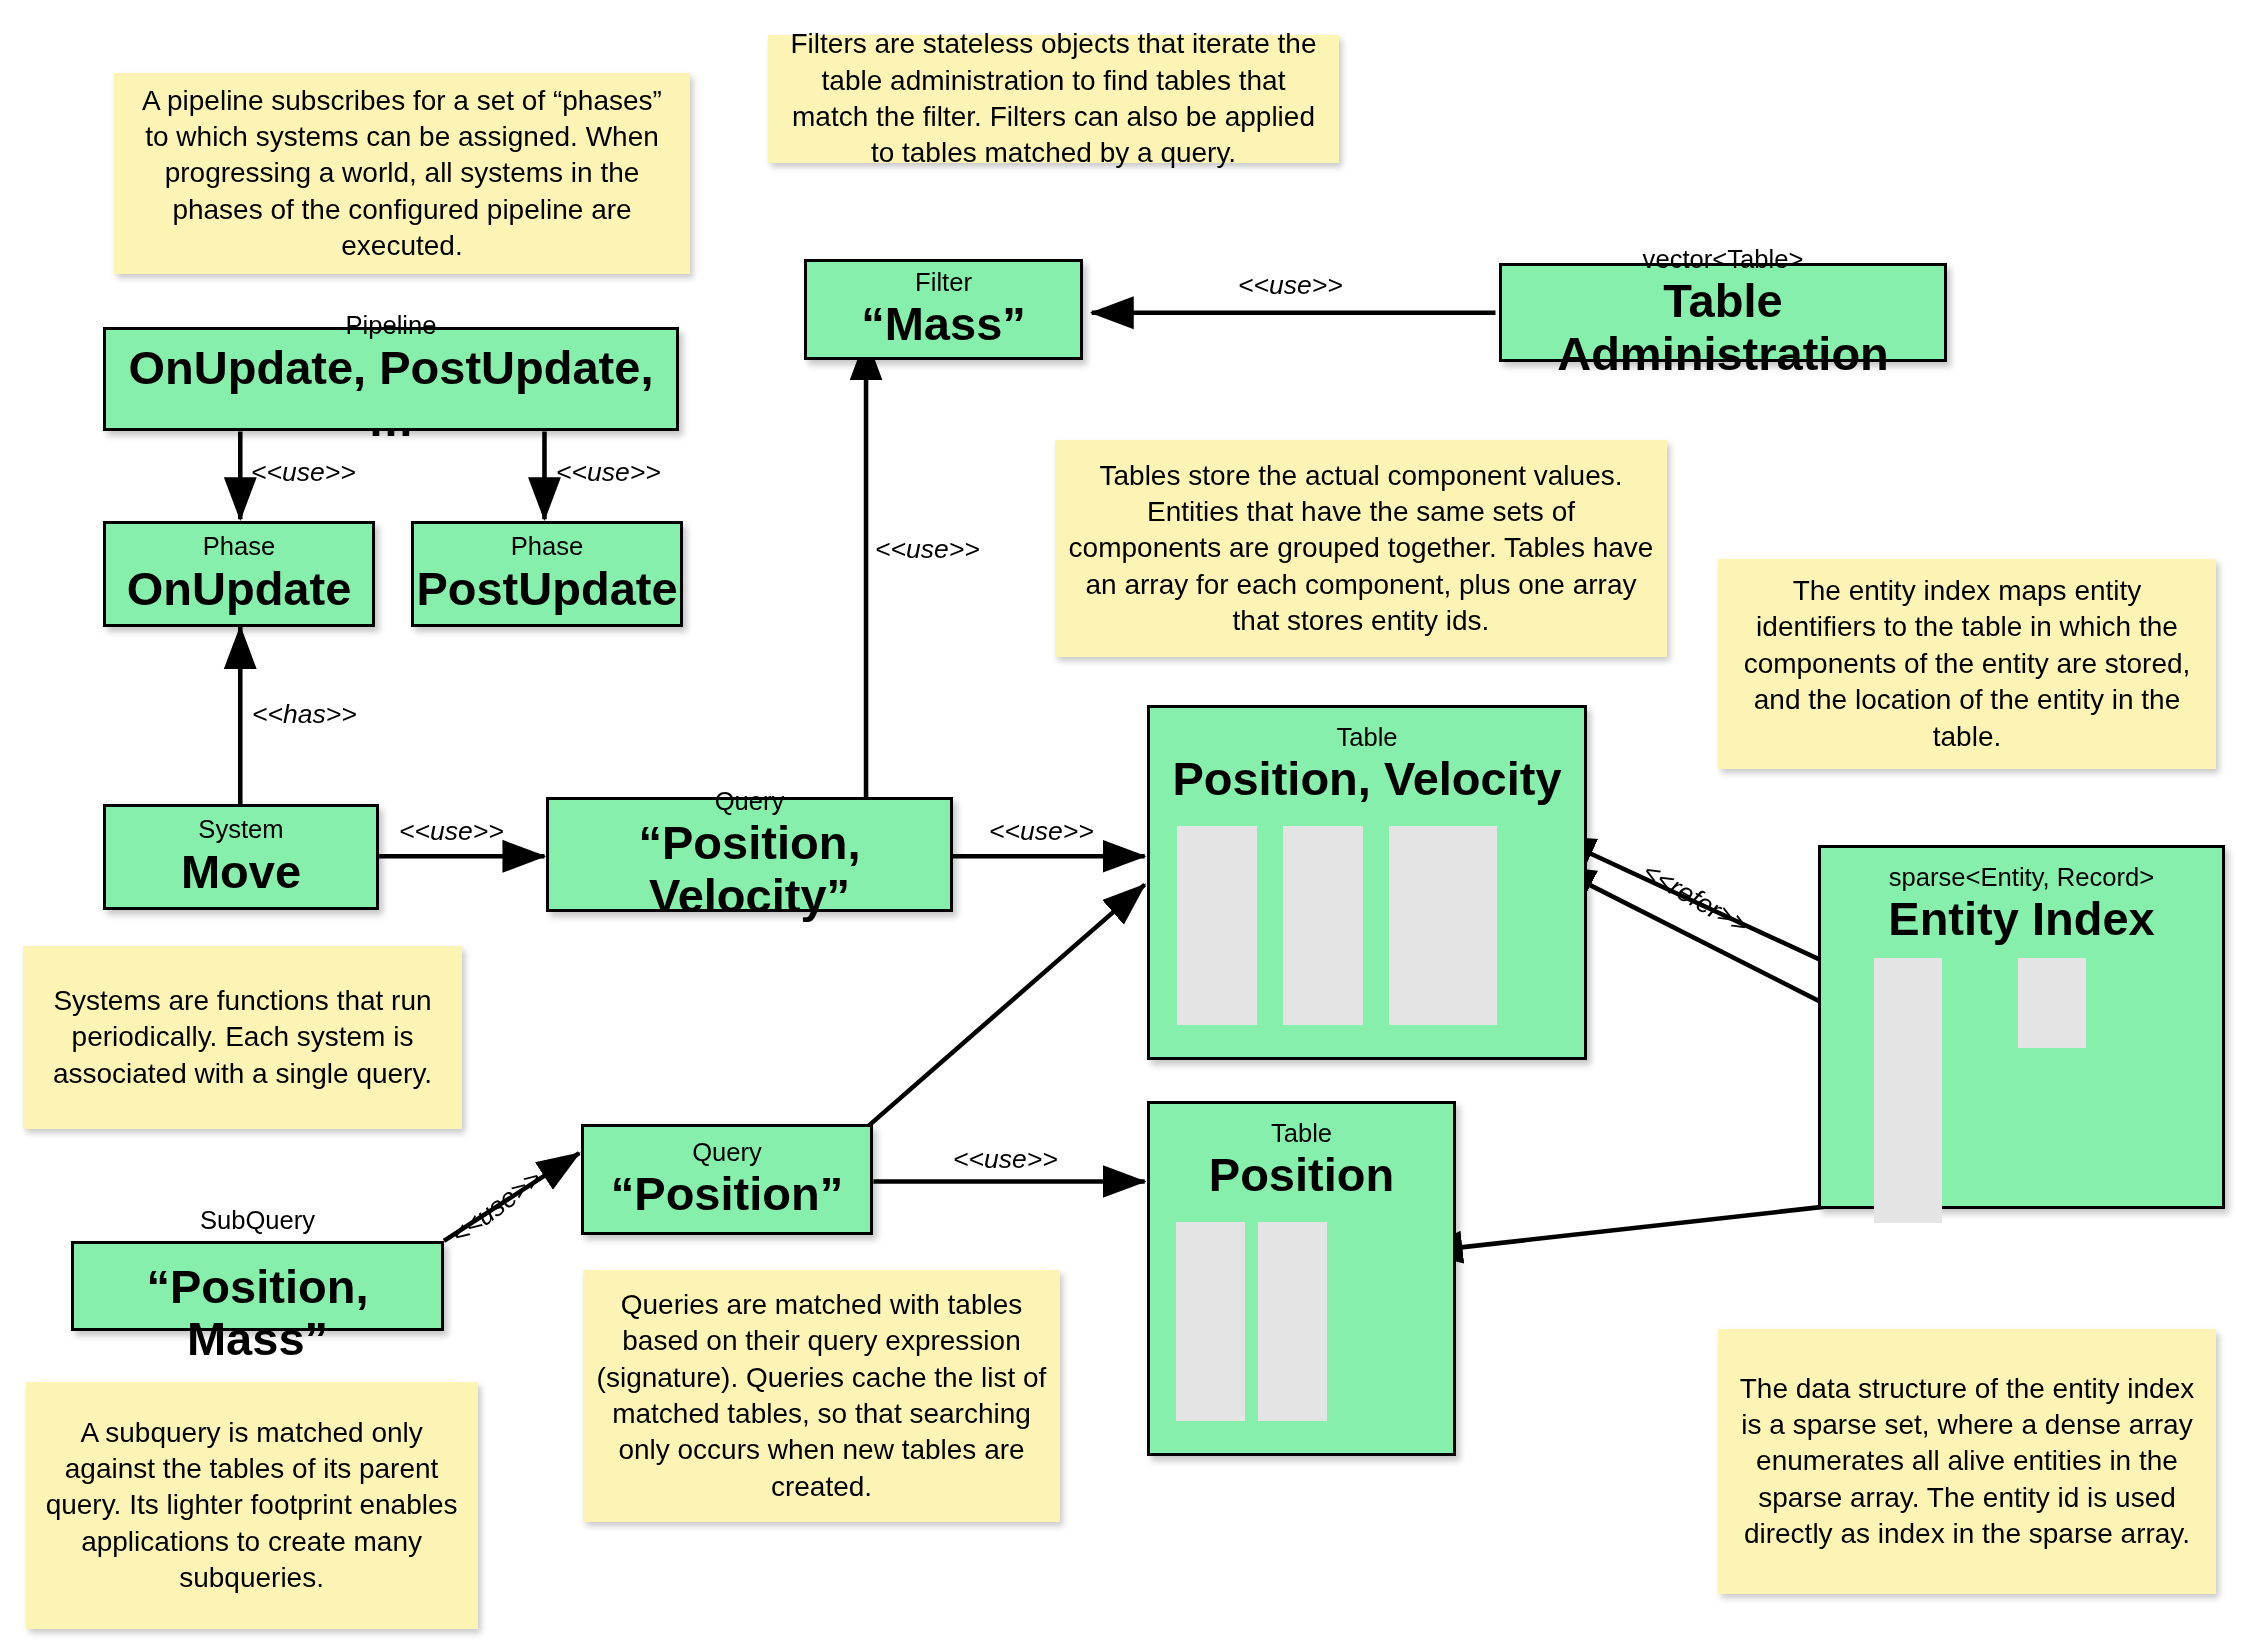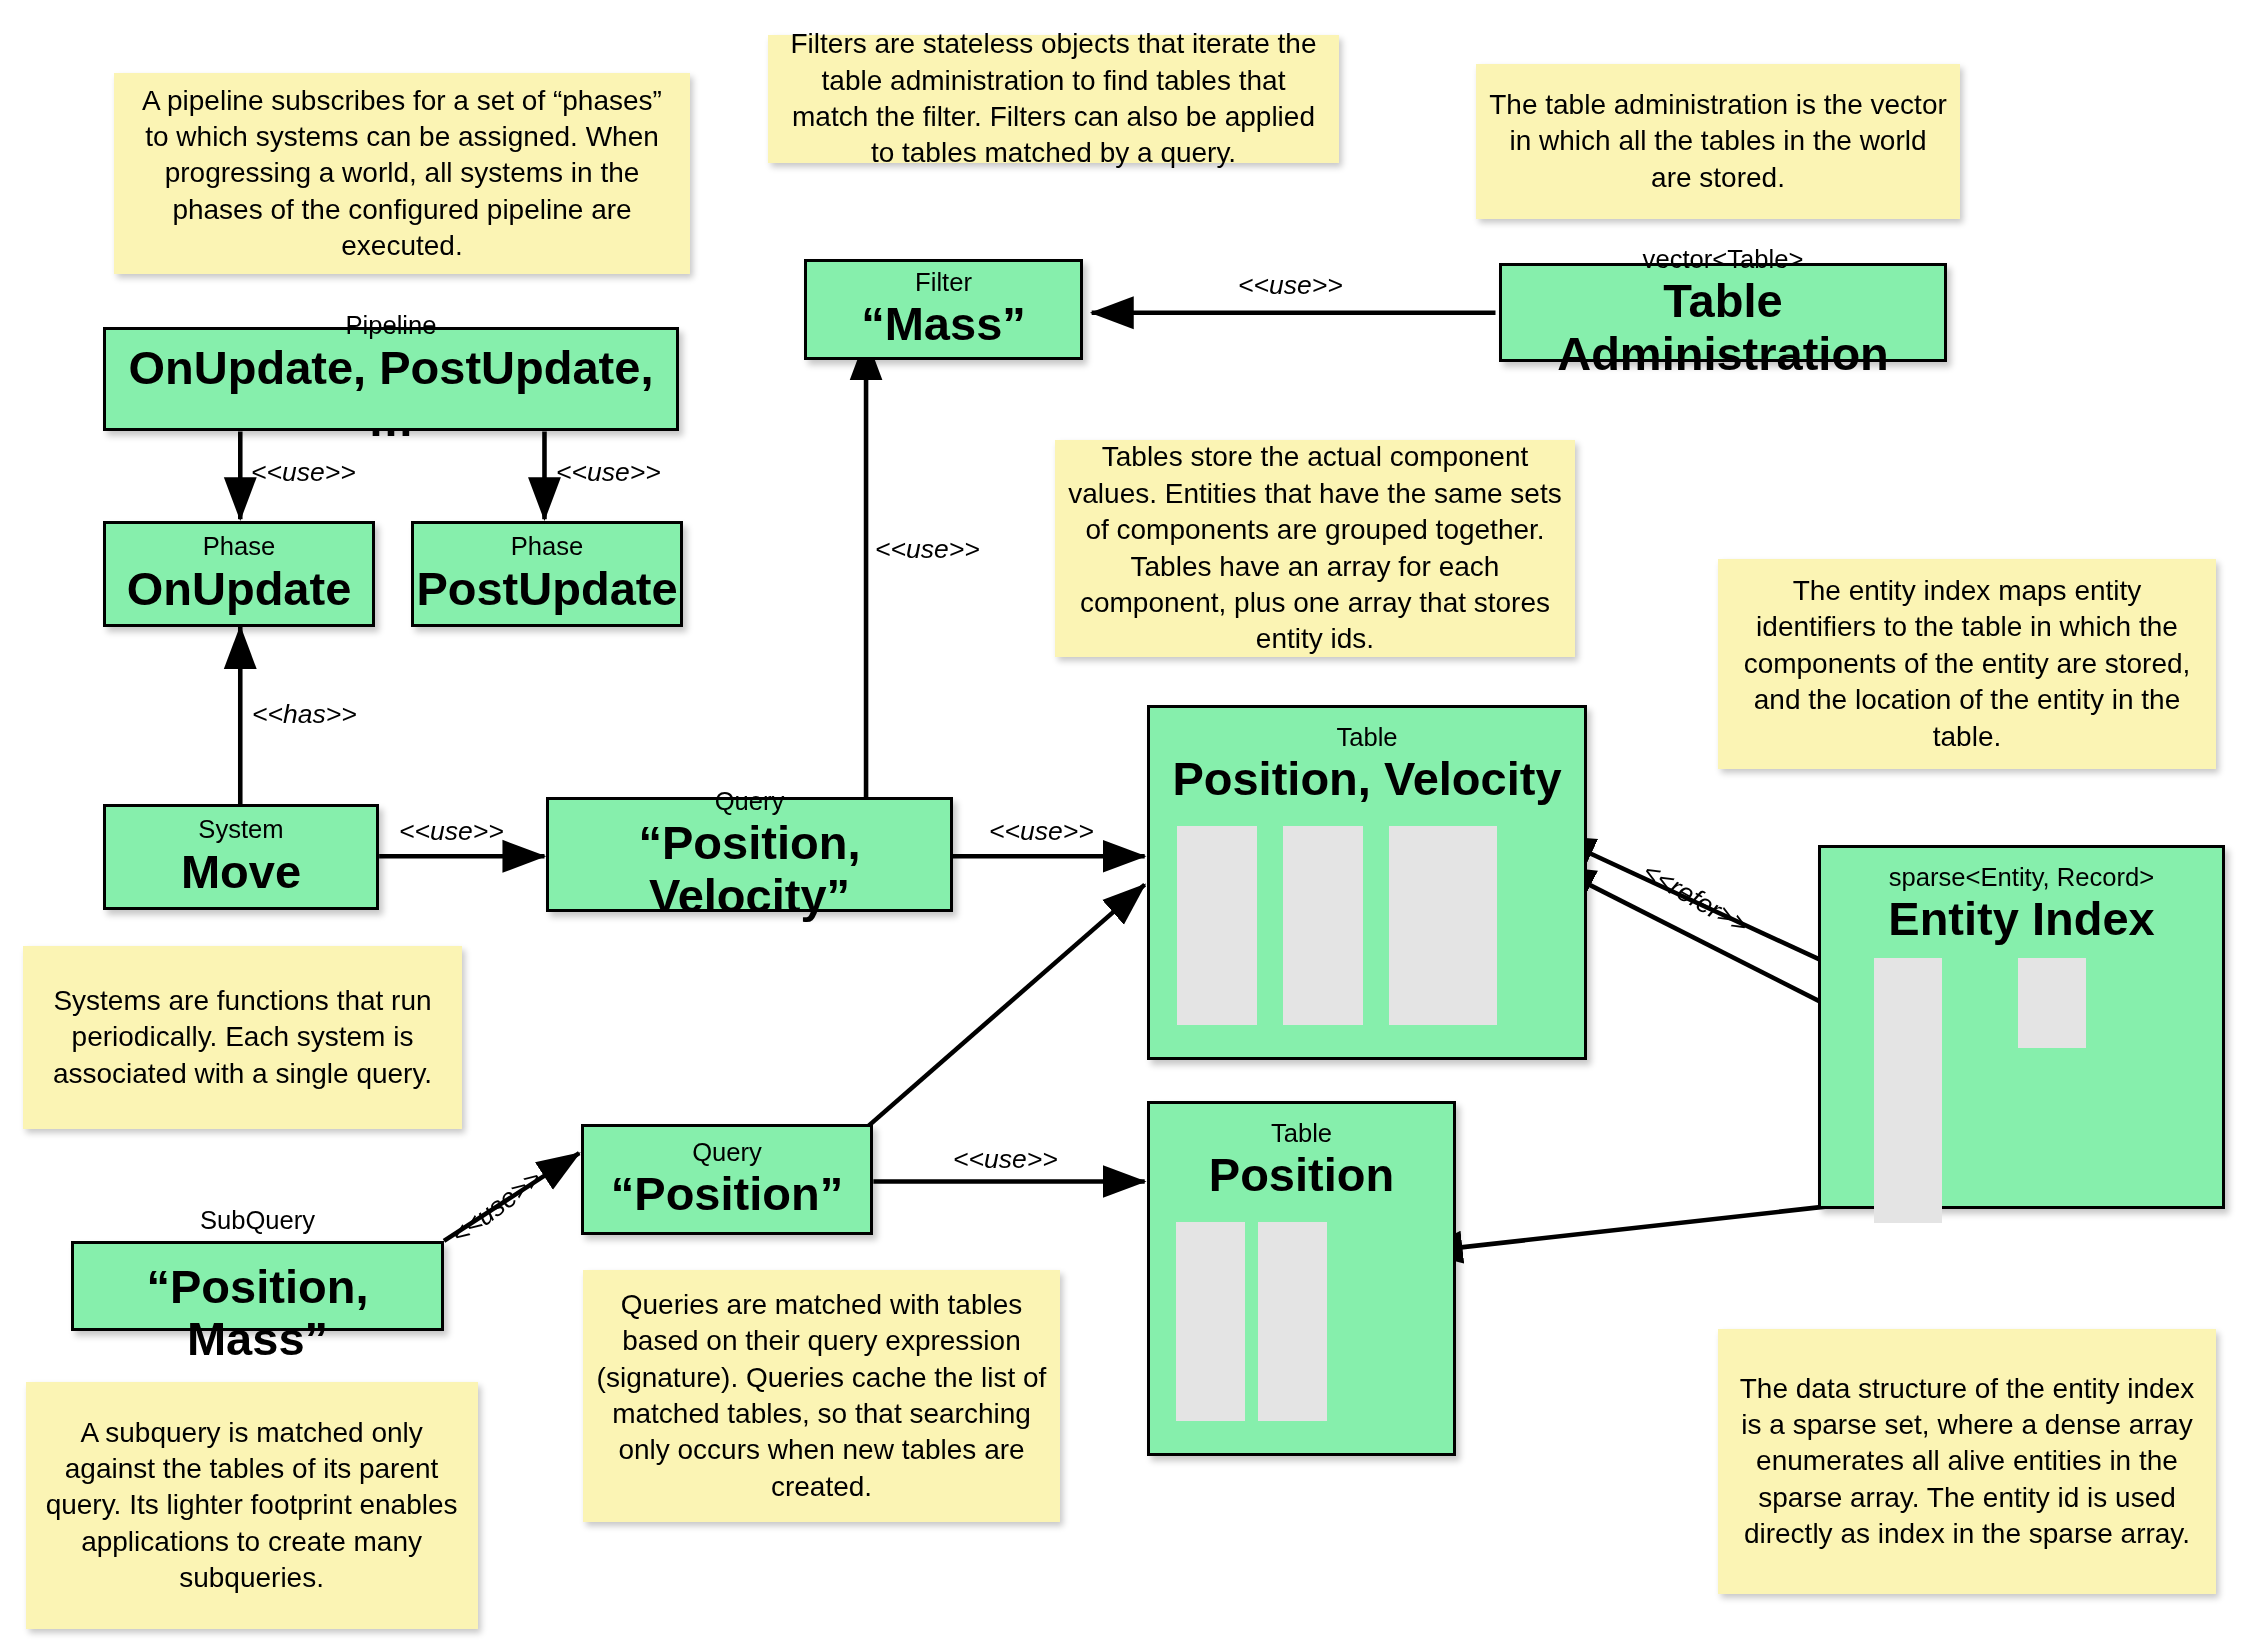--- a/index.html
+++ b/index.html
@@ -142,23 +142,22 @@
   <div class="elabel" style="left:875px;top:534px;">&lt;&lt;use&gt;&gt;</div>
   <div class="elabel" style="left:989px;top:816px;">&lt;&lt;use&gt;&gt;</div>
   <div class="elabel" style="left:953px;top:1144px;">&lt;&lt;use&gt;&gt;</div>
   <div class="elabel rot-neg37" style="left:455px;top:1223px;">&lt;&lt;use&gt;&gt;</div>
   <div class="elabel rot-pos30" style="left:1645px;top:854px;">&lt;&lt;refer&gt;&gt;</div>
 
   <div class="note" style="left:114px;top:73px;width:576px;height:201px;">A pipeline subscribes for a set of “phases” to which systems can be assigned. When progressing a world, all systems in the phases of the configured pipeline are executed.</div>
 
   <div class="note" style="left:768px;top:35px;width:571px;height:128px;">Filters are stateless objects that iterate the table administration to find tables that match the filter. Filters can also be applied to tables matched by a query.</div>
 
-  <div class="note" style="left:1476px;top:64px;width:484px;height:155px;">The table administration is the vector in which all the tables in the world are stored.</div>
-
-  <div class="note" style="left:1055px;top:440px;width:520px;height:217px;">Tables store the actual component values. Entities that have the same sets of components are grouped together. Tables have an array for each component, plus one array that stores entity ids.</div>
+
+  <div class="note" style="left:1055px;top:440px;width:612px;height:217px;">Tables store the actual component values. Entities that have the same sets of components are grouped together. Tables have an array for each component, plus one array that stores entity ids.</div>
 
   <div class="note" style="left:1718px;top:559px;width:498px;height:210px;">The entity index maps entity identifiers to the table in which the components of the entity are stored, and the location of the entity in the table.</div>
 
   <div class="note" style="left:23px;top:946px;width:439px;height:183px;">Systems are functions that run periodically. Each system is associated with a single query.</div>
 
   <div class="note" style="left:583px;top:1270px;width:477px;height:252px;">Queries are matched with tables based on their query expression (signature). Queries cache the list of matched tables, so that searching only occurs when new tables are created.</div>
 
   <div class="note" style="left:25.6px;top:1382px;width:452px;height:247px;">A subquery is matched only against the tables of its parent query. Its lighter footprint enables applications to create many subqueries.</div>
 
   <div class="note" style="left:1718px;top:1329px;width:498px;height:265px;">The data structure of the entity index is a sparse set, where a dense array enumerates all alive entities in the sparse array. The entity id is used directly as index in the sparse array.</div>

